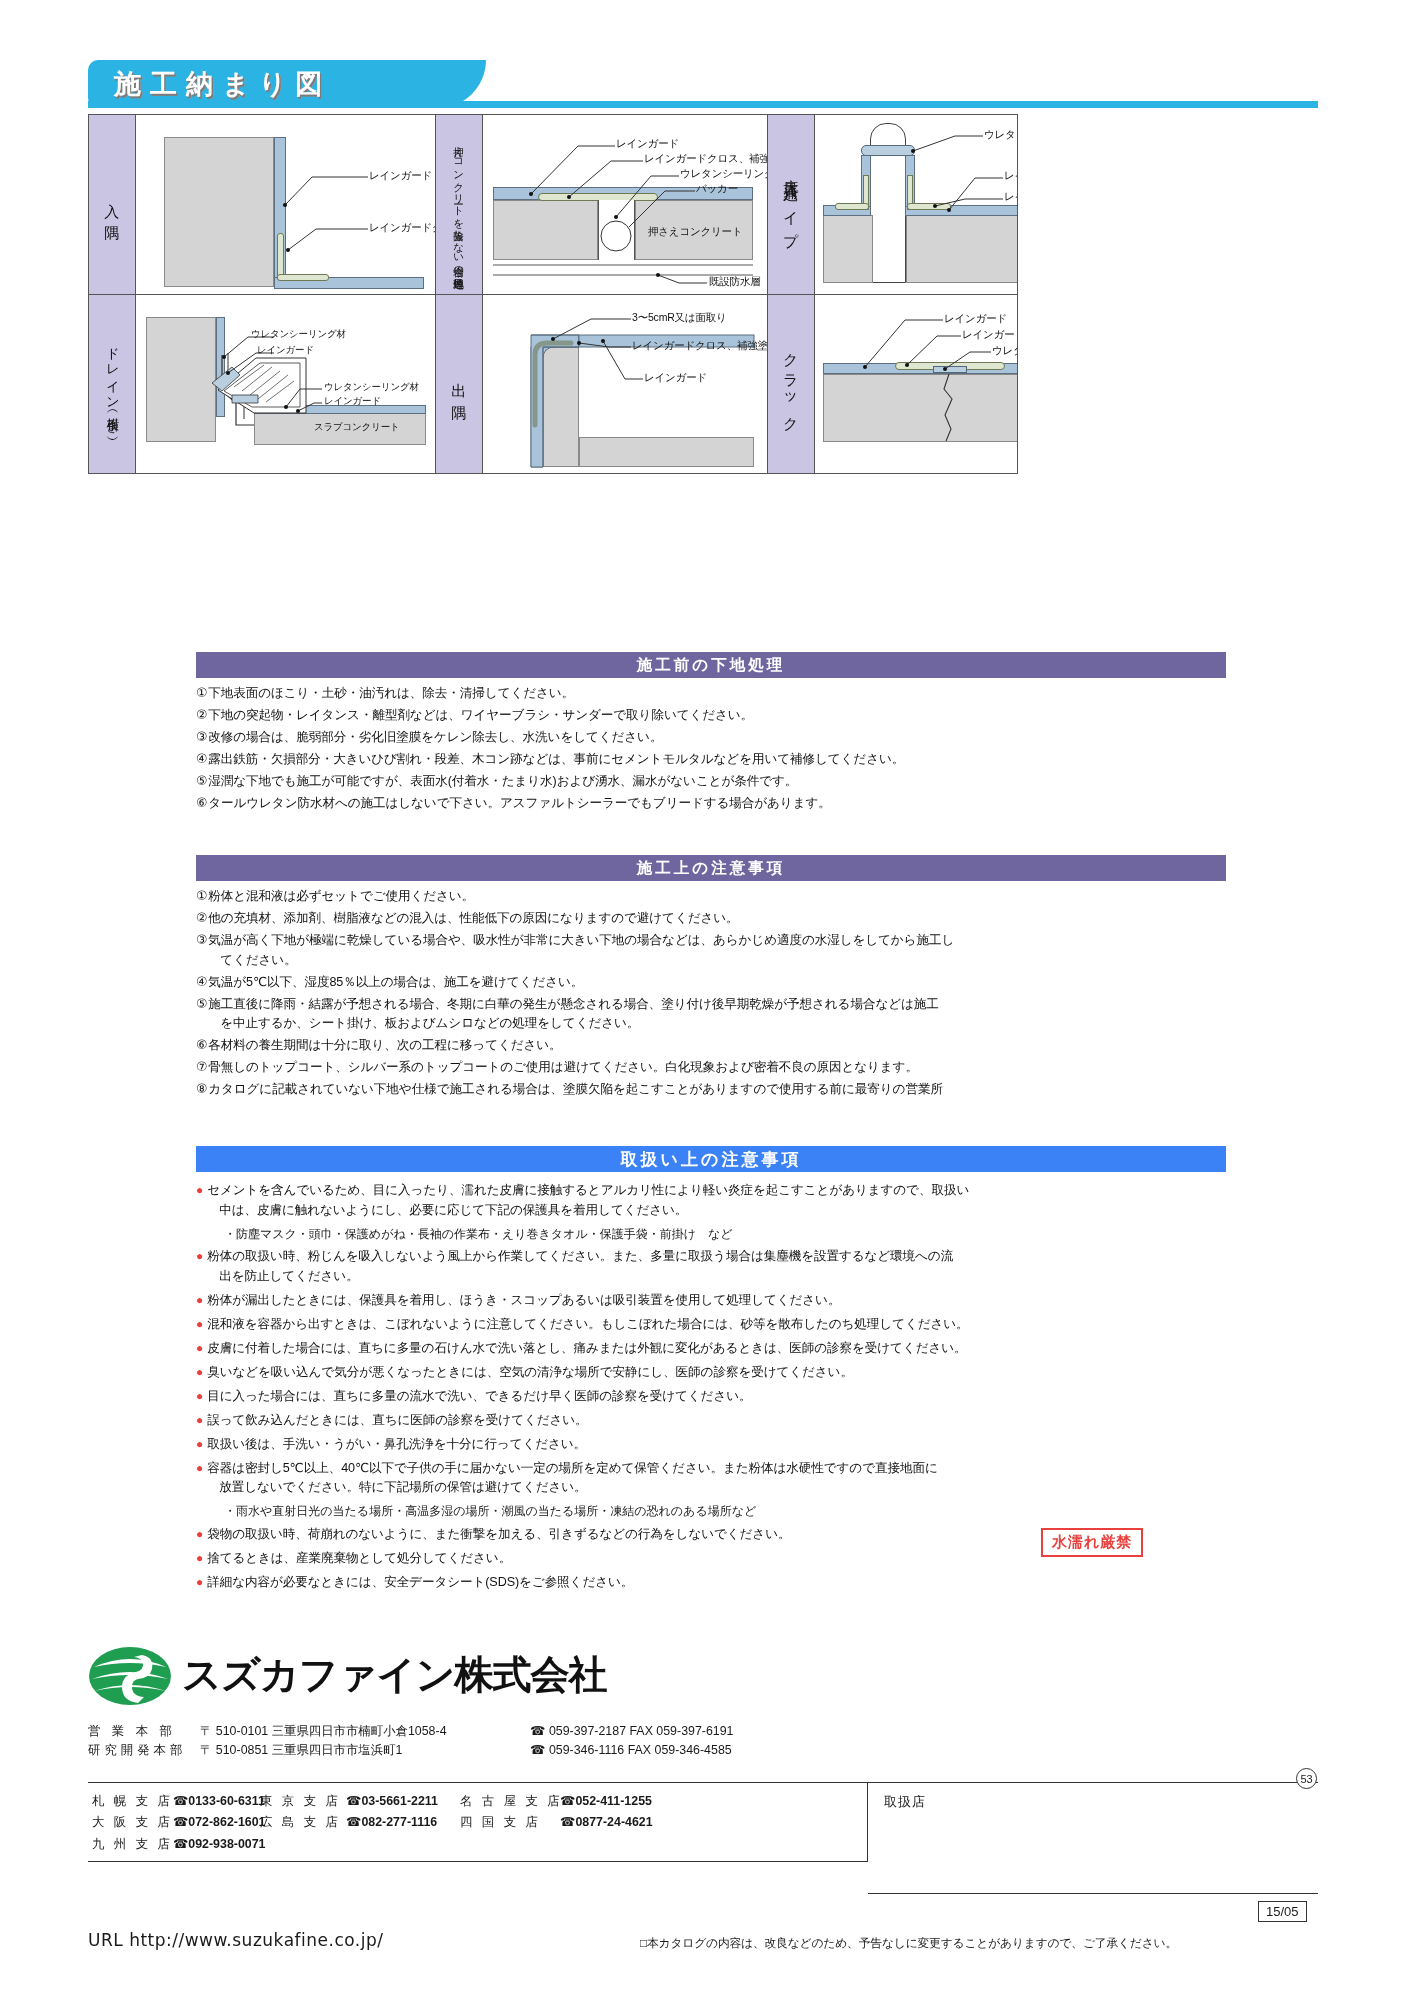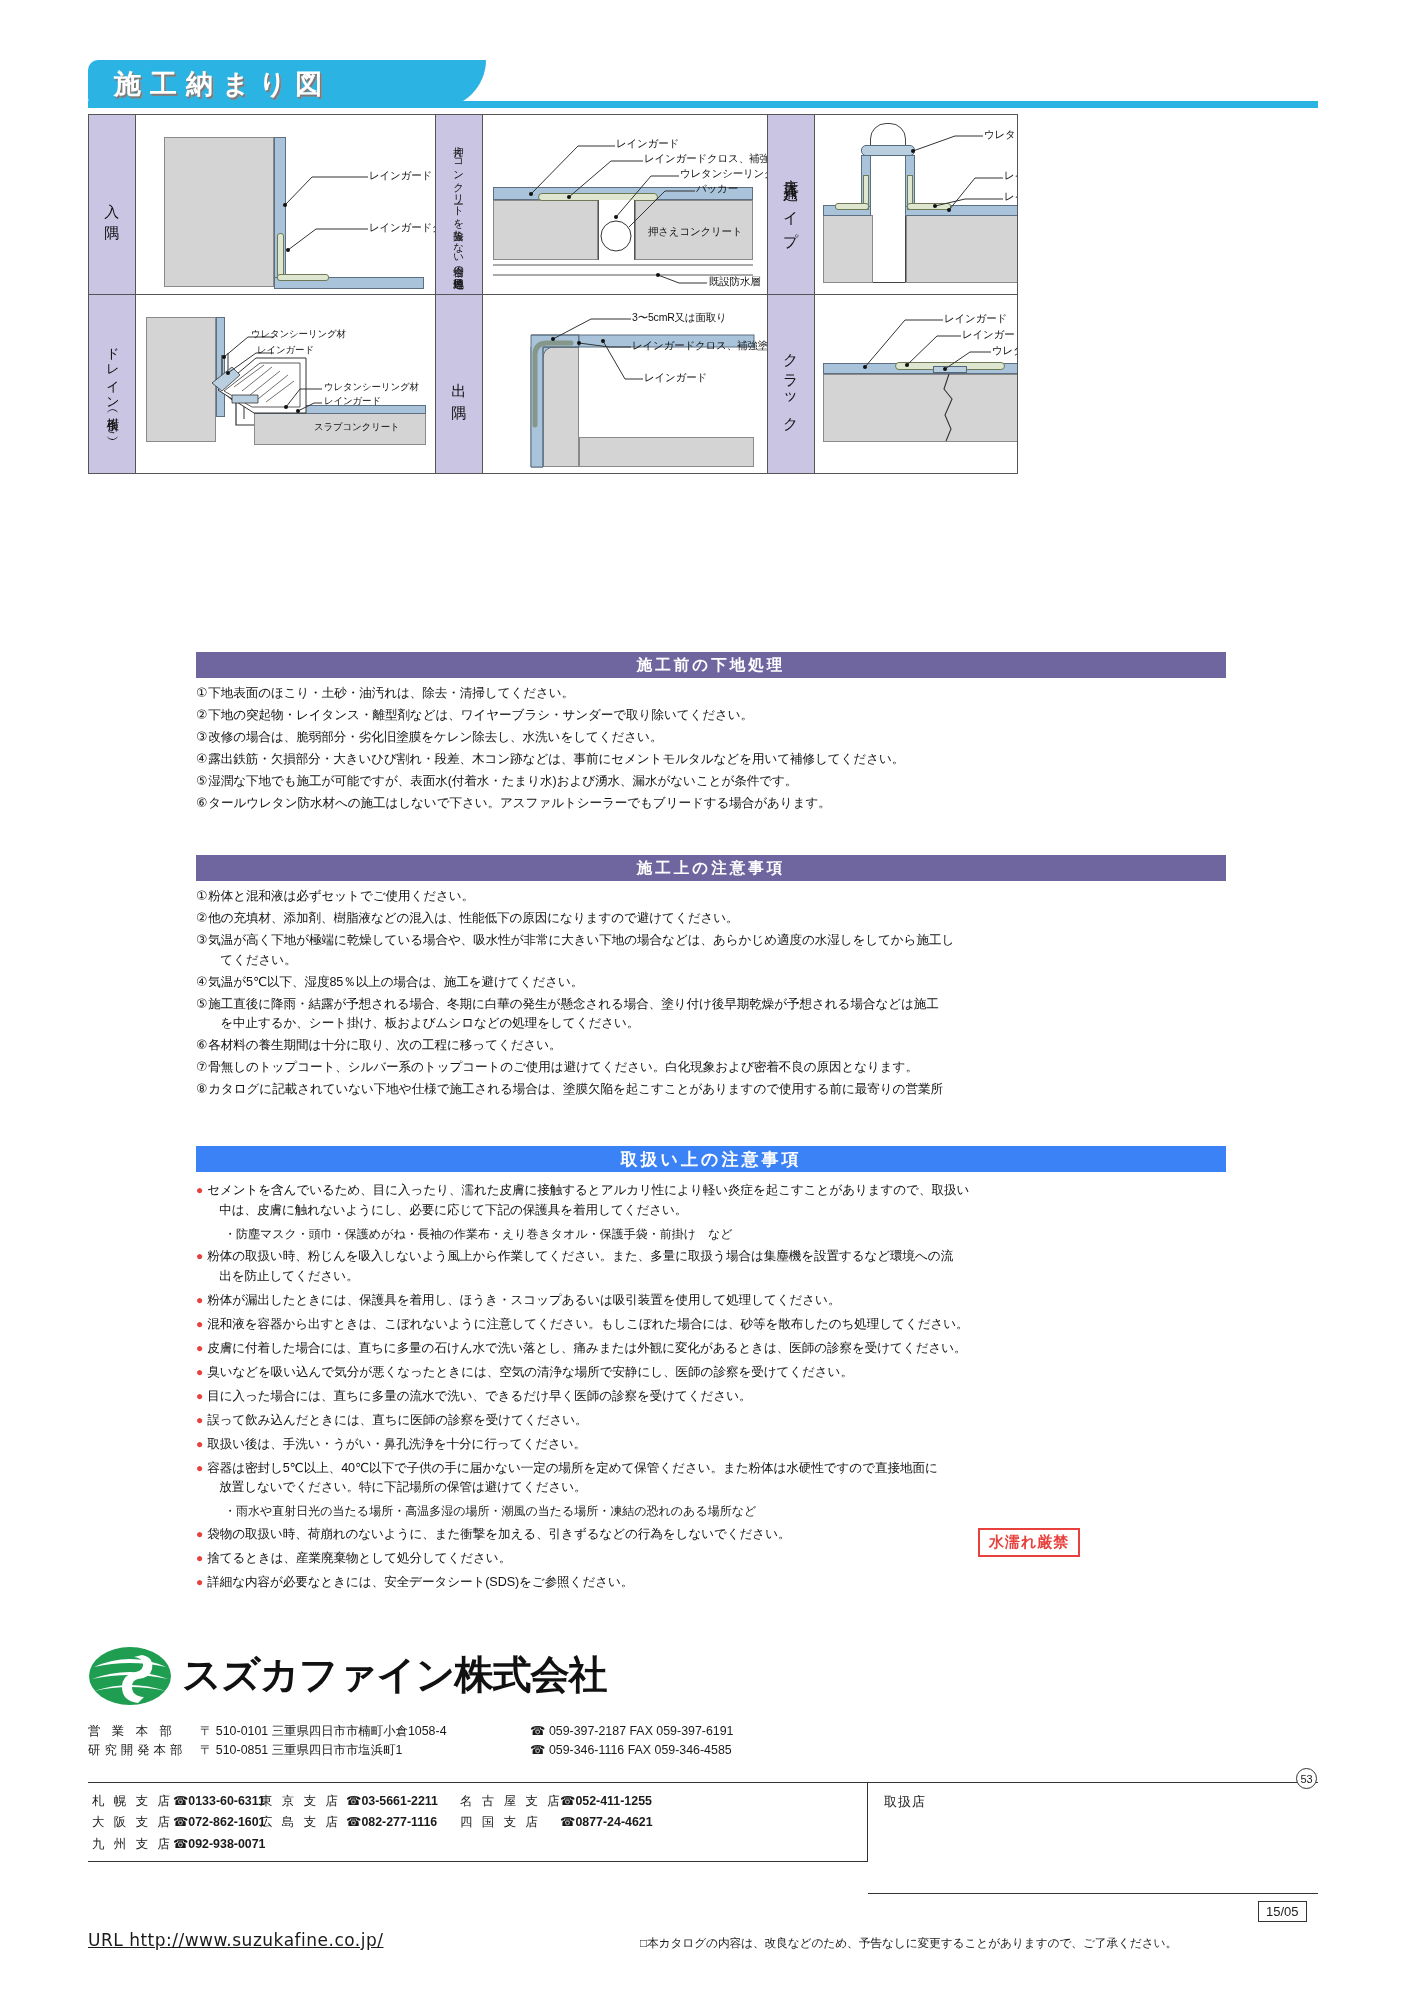--- a/index.html
+++ b/index.html
@@ -206,21 +206,20 @@
     font-size: 13px;
     padding: 2px 7px;
     background: #fff;
   }
   .url-text {
     position: absolute;
     left: 88px; top: 1930px;
     font-size: 17px;
     letter-spacing: 0.5px;
     font-family: "DejaVu Sans", sans-serif;
-    text-decoration: underline;
   }
   .disclaimer {
     position: absolute;
     left: 640px; top: 1936px;
     font-size: 11.8px;
     letter-spacing: -0.2px;
   }
 </style>
 </head>
 <body>
@@ -519,21 +518,21 @@
         <span class="mk">●</span>
         <span class="tx">捨てるときは、産業廃棄物として処分してください。</span>
       </div>
     <div class="li warn">
         <span class="mk">●</span>
         <span class="tx">詳細な内容が必要なときには、安全データシート(SDS)をご参照ください。</span>
       </div>
   </div>
 </div>
 
-<div class="danger-badge" style="left:978px; top:1528px;">水濡れ厳禁</div>
+<div class="danger-badge" style="left:1041px; top:1528px;">水濡れ厳禁</div>
 
 <svg class="logo-mark" viewBox="0 0 84 62">
   <ellipse cx="42" cy="31" rx="41" ry="29" fill="#1f9e52"></ellipse>
   <path d="M6,22 Q42,6 78,22 Q42,14 6,22 Z" fill="#ffffff"></path>
   <path d="M4,34 Q42,20 80,34 Q42,26 4,34 Z" fill="#ffffff"></path>
   <path d="M6,46 Q42,34 78,46 Q42,38 6,46 Z" fill="#ffffff"></path>
   <path d="M54,10 Q66,12 64,24 Q62,33 50,34 Q44,35 44,42 Q44,51 56,52 L50,58 Q34,56 34,42 Q34,30 48,27 Q56,25 55,18 Q54,13 46,12 Z" fill="#ffffff"></path>
 </svg>
 <div class="company-name">スズカファイン株式会社</div>
 

